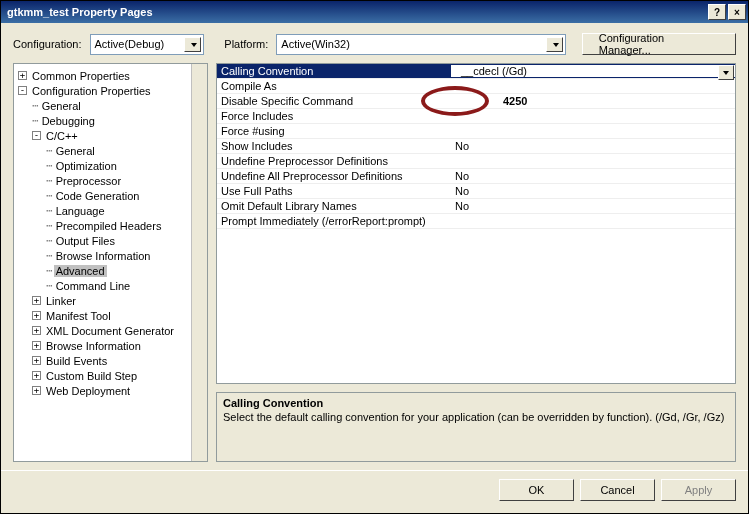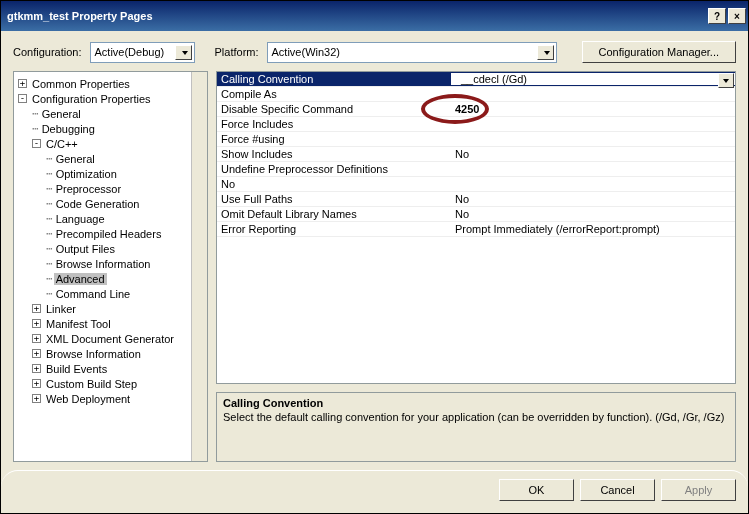--- a/index.html
+++ b/index.html
@@ -1,17 +1,17 @@
 <!DOCTYPE html>
 <html><head>
 <meta charset="utf-8">
 <style>
 * { box-sizing: border-box; margin: 0; padding: 0; font-family: Tahoma, Arial, sans-serif; font-size: 11px; }
 body { background: #ece9d8; width: 749px; height: 514px; border: 1px solid #000; display: flex; flex-direction: column; }
-.titlebar { background: linear-gradient(to bottom, #0a246a, #3b6ea5); color: #fff; height: 30px; display: flex; align-items: center; padding: 0 2px 0 6px; font-weight: bold; font-size: 12px; }
+.titlebar { background: linear-gradient(to bottom, #0a246a, #3b6ea5); color: #fff; height: 22px; display: flex; align-items: center; padding: 0 2px 0 6px; font-weight: bold; font-size: 12px; }
 .titlebar-text { flex: 1; }
 .titlebar-btn { width: 18px; height: 16px; background: #ece9d8; border: 1px solid #fff; border-right-color: #404040; border-bottom-color: #404040; margin-left: 2px; display: flex; align-items: center; justify-content: center; color: #000; font-weight: bold; font-size: 10px; cursor: pointer; }
 .toolbar { display: flex; align-items: center; padding: 10px 12px 8px 12px; gap: 8px; }
 .combo { height: 21px; border: 1px solid #7f9db9; background: #fff; padding: 2px 18px 2px 4px; position: relative; display: inline-flex; align-items: center; cursor: pointer; }
 .combo::after { content: ""; position: absolute; right: 2px; top: 2px; bottom: 2px; width: 15px; background: #ece9d8; border: 1px solid #fff; border-right-color:#404040; border-bottom-color:#404040; }
 .combo .arrow { position: absolute; right: 6px; top: 8px; width: 0; height: 0; border-left: 3px solid transparent; border-right: 3px solid transparent; border-top: 4px solid #000; z-index: 2; }
 .btn { height: 22px; padding: 0 16px; background: #ece9d8; border: 1px solid #fff; border-right-color: #404040; border-bottom-color: #404040; cursor: pointer; display: inline-flex; align-items: center; }
 .btn.disabled { color: #808080; cursor: default; }
 .main { flex: 1; display: flex; padding: 0 12px 8px 12px; gap: 8px; min-height: 0; }
 .tree-panel { width: 195px; border: 1px solid #919b9c; background: #fff; display: flex; flex-direction: column; }
@@ -28,36 +28,36 @@
 .grid-row.sel { background: #0a246a; color: #fff; }
 .grid-label { width: 234px; padding-left: 4px; }
 .grid-value { flex: 1; padding-left: 4px; position: relative; }
 .grid-row.sel .grid-value { background: #fff; color: #000; margin: 0; padding-left: 10px; }
 .grid-dd { position: absolute; right: 1px; top: 0; width: 16px; height: 15px; background: #ece9d8; border: 1px solid #fff; border-right-color:#404040; border-bottom-color:#404040; }
 .grid-dd::after { content:""; position:absolute; left:4px; top:5px; width:0; height:0; border-left:3px solid transparent; border-right:3px solid transparent; border-top:4px solid #000;}
 .circle { position: absolute; border: 4px solid #8b1a1a; border-radius: 50%; width: 68px; height: 30px; pointer-events: none; }
 .desc-panel { height: 70px; border: 1px solid #919b9c; background: #ece9d8; padding: 4px 6px; }
 .desc-title { font-weight: bold; margin-bottom: 2px; }
 .desc-text { font-size: 11px; }
-.footer { display: flex; justify-content: flex-end; padding: 8px 12px 12px 12px; gap: 6px; border-top: 1px solid #fff; border-radius: 17px; }
+.footer { display: flex; justify-content: flex-end; padding: 8px 12px 12px 12px; gap: 6px; border-top: 1px solid #fff; }
 .footer .btn { width: 75px; justify-content: center; }
 .tree-wrap { display: flex; flex: 1; min-height: 0;}
 </style>
 </head>
 <body>
 
 <div class="titlebar">
   <span class="titlebar-text">gtkmm_test Property Pages</span>
   <div class="titlebar-btn">?</div>
   <div class="titlebar-btn">×</div>
 </div>
 
 <div class="toolbar">
   <span>Configuration:</span>
-  <div class="combo" style="width:105px">
+  <div class="combo" style="width:115px">
     <span>Active(Debug)</span>
       <span class="arrow"></span>
   </div>
   <span style="margin-left:12px">Platform:</span>
   <div class="combo" style="width:290px">
     <span>Active(Win32)</span>
       <span class="arrow"></span>
   </div>
   <div style="flex:1"></div>
   <div class="btn">
@@ -165,51 +165,51 @@
     <div class="grid-panel" id="grid-panel">
         <div class="grid-row sel">
           <div class="grid-label">Calling Convention</div>
           <div class="grid-value">__cdecl (/Gd)<div class="grid-dd"></div></div>
         </div>
         <div class="grid-row">
           <div class="grid-label">Compile As</div>
         </div>
         <div class="grid-row">
           <div class="grid-label">Disable Specific Command</div>
-          <div class="grid-value" style="font-weight: bold;">4250</div>
+          <div class="grid-value" style="font-weight: bold; margin-left: 48px;">4250</div>
         </div>
         <div class="grid-row">
           <div class="grid-label">Force Includes</div>
           <div class="grid-value"></div>
         </div>
         <div class="grid-row">
           <div class="grid-label">Force #using</div>
           <div class="grid-value"></div>
         </div>
         <div class="grid-row">
           <div class="grid-label">Show Includes</div>
           <div class="grid-value">No</div>
         </div>
         <div class="grid-row">
           <div class="grid-label">Undefine Preprocessor Definitions</div>
           <div class="grid-value"></div>
         </div>
         <div class="grid-row">
+          <div class="grid-label">Undefine All Preprocessor Definitions</div>
           <div class="grid-value">No</div>
         </div>
         <div class="grid-row">
           <div class="grid-label">Use Full Paths</div>
           <div class="grid-value">No</div>
         </div>
         <div class="grid-row">
           <div class="grid-label">Omit Default Library Names</div>
           <div class="grid-value">No</div>
         </div>
         <div class="grid-row">
-          <div class="grid-label">Error Reporting</div>
           <div class="grid-value">Prompt Immediately (/errorReport:prompt)</div>
         </div>
         <div class="circle" style="top: 22px; left: 204px;"></div>
       </div>
     <div class="desc-panel">
       <div class="desc-title">Calling Convention</div>
       <div class="desc-text">Select the default calling convention for your application (can be overridden by function).     (/Gd, /Gr, /Gz)</div>
     </div>
   </div>
 </div>

